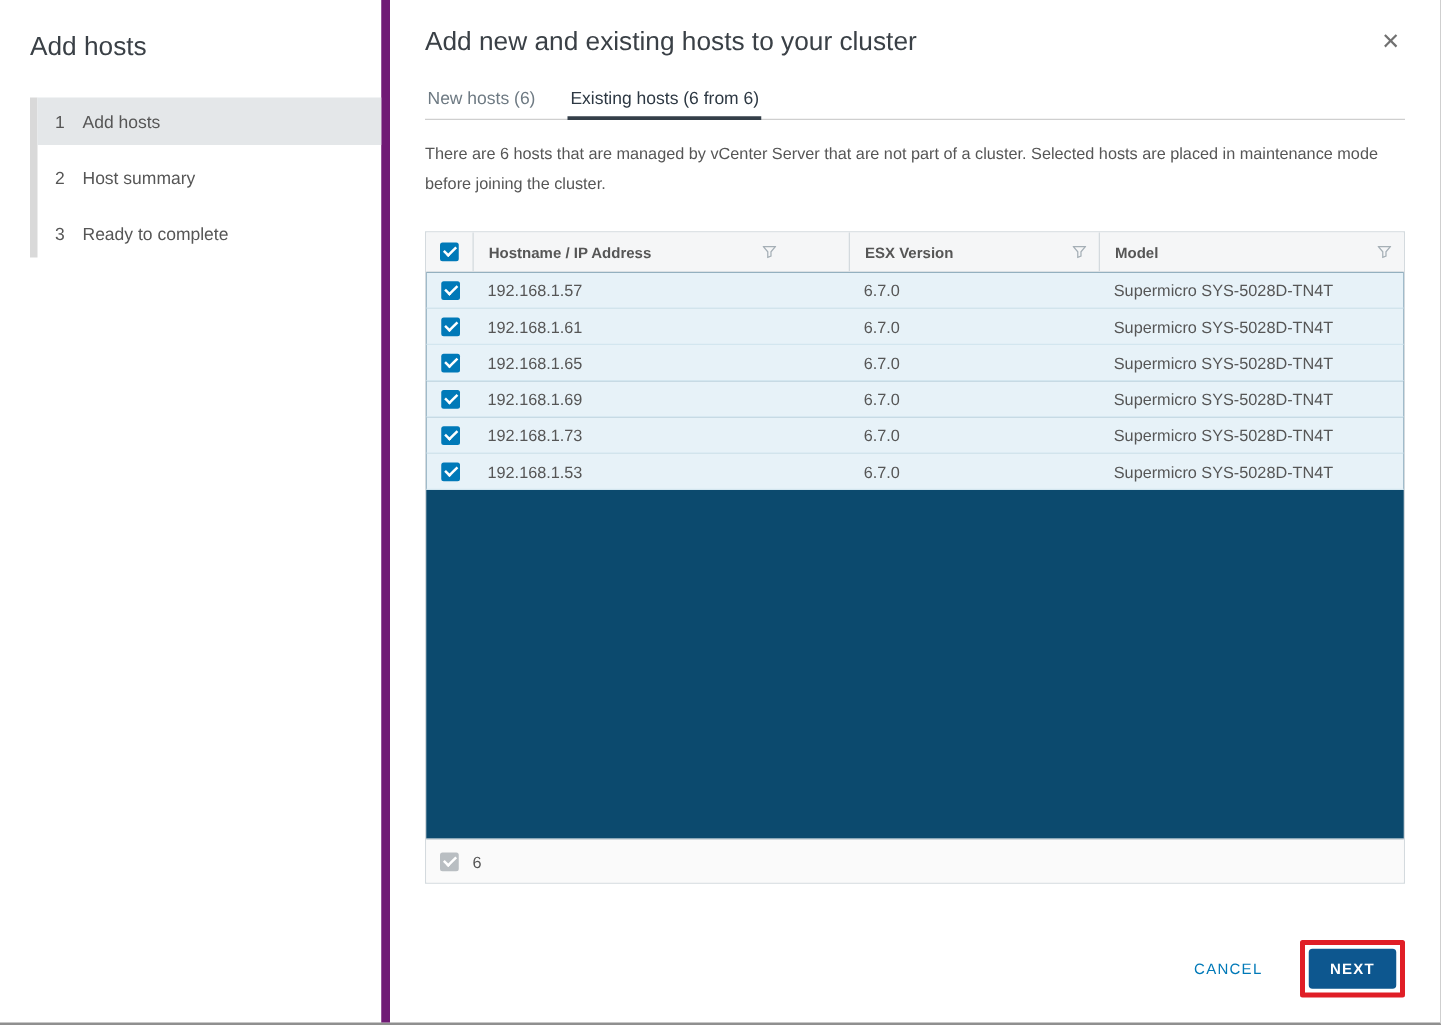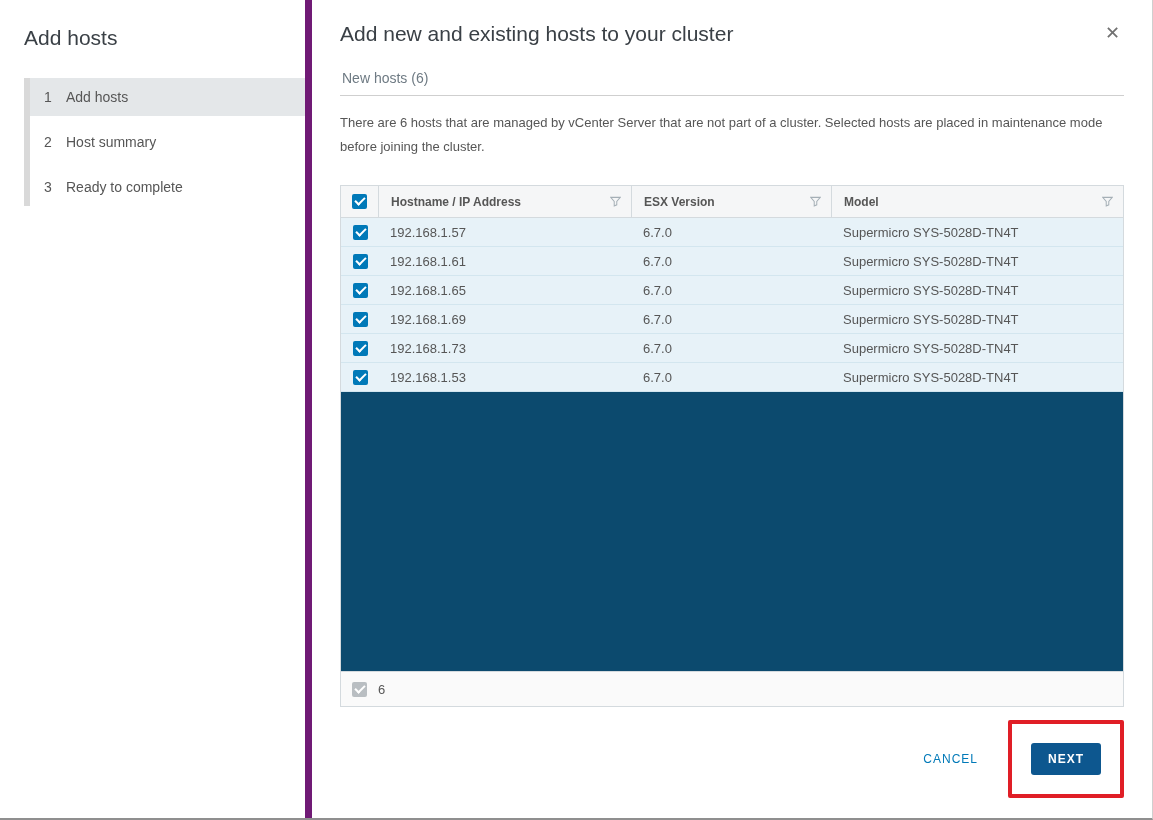--- a/index.html
+++ b/index.html
@@ -82,21 +82,21 @@
     border-bottom: 1px solid #d4dade;
   }
   .th {
     display: flex; align-items: center; justify-content: space-between;
     font-size: 12px; font-weight: bold; color: #565656;
     padding: 0 10px 0 12px;
     border-left: 1px solid #d4dade;
   }
   .col-cb   { width: 37px;  flex: 0 0 37px; display: flex; align-items: center; justify-content: center; padding: 0; }
   .col-host { width: 253px; flex: 0 0 253px; }
-  .col-ver  { width: 200px; flex: 0 0 200px; }
+  .col-ver  { width: 200px; flex: 0 0 200px; margin-left: 48px; }
   .col-model{ flex: 1; }
   .th.col-cb { border-left: none; }
   .tbody { flex: 1; background: #0c4a6e; overflow: hidden; }
   .tr {
     display: flex; height: 29px; align-items: stretch;
     background: var(--selected-row, #e7f2f8);
     border-bottom: 1px solid #d3e6ef;
     cursor: pointer;
   }
   .td {
@@ -139,21 +139,21 @@
   }
   .cancel-button {
     background: none; border: none; cursor: pointer;
     color: var(--link-blue, #0079b8);
     font-size: 12px; font-weight: 500; letter-spacing: 1px;
     font-family: inherit;
     margin-left: 40px;
   }
   .next-annotation {
     border: 4px solid var(--annotation-red, #e01e26);
-    padding: 19px; border-radius: 2px;
+    padding: 3px; border-radius: 2px;
   }
   .next-button {
     background: var(--next-button-bg, #0d578f);
     color: #fff; border: none; cursor: pointer;
     font-size: 12px; font-weight: bold; letter-spacing: 1px;
     padding: 9px 17px; border-radius: 3px;
     font-family: inherit;
   }
 </style>
 </head>
@@ -181,20 +181,21 @@
 
   <div class="main">
 
     <div class="dialog-header">
       <div class="dialog-title">Add new and existing hosts to your cluster</div>
       <button class="close-button"><span>✕</span></button>
     </div>
 
     <div class="tabs">
       <div class="tab">New hosts (6)</div>
+      <div class="tab active">Existing hosts (6 from 6)</div>
     </div>
 
     <div class="description">There are 6 hosts that are managed by vCenter Server that are not part of a cluster. Selected hosts are placed in maintenance mode before joining the cluster.</div>
 
     <div class="table">
       <div class="thead">
         <div class="th col-cb">
           <span class="checkbox checked"></span>
         </div>
         <div class="th col-host">

